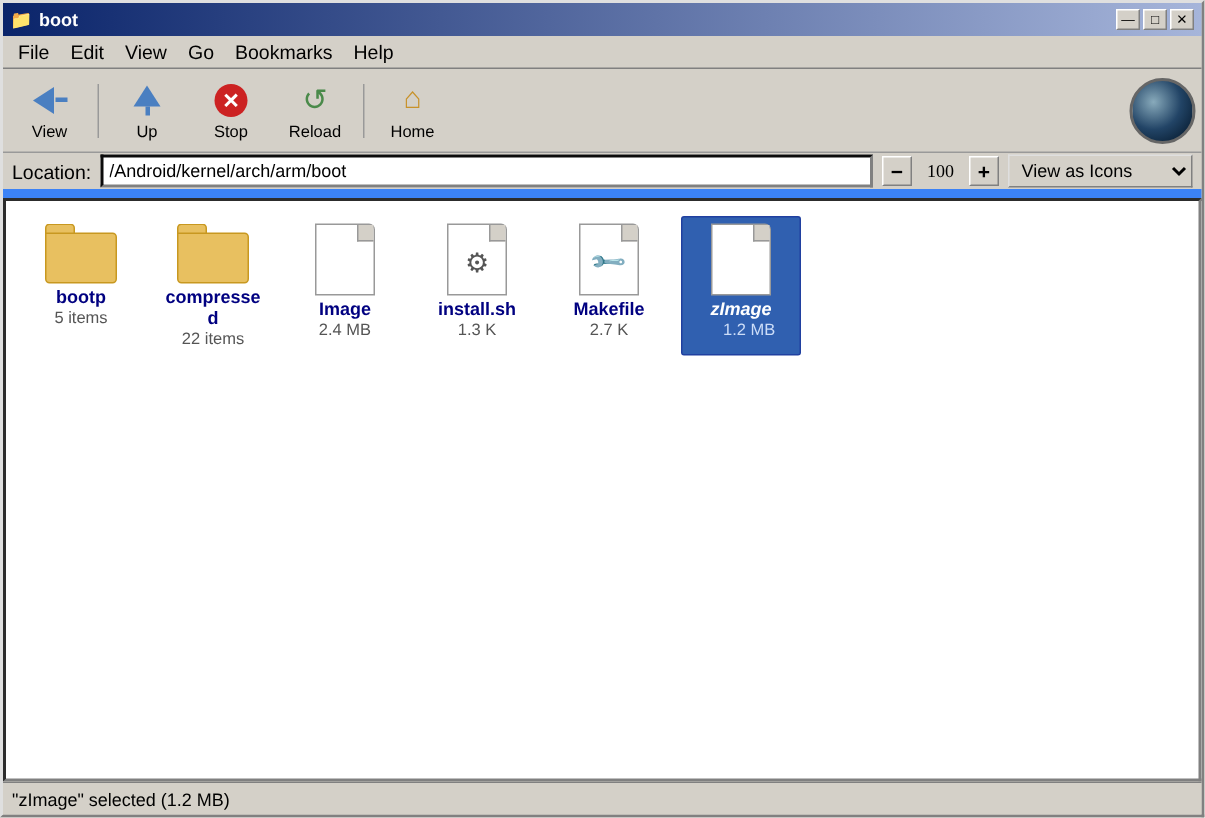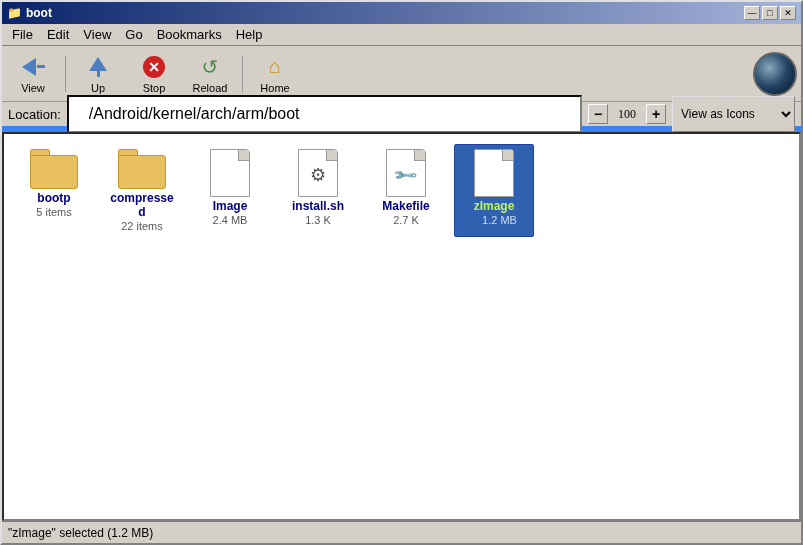--- a/index.html
+++ b/index.html
@@ -177,27 +177,27 @@
       height: 30px;
     }
 
     .location-label {
       font-size: 13px;
       white-space: nowrap;
     }
 
     .location-input {
       flex: 1;
-      height: 38px;
+      height: 22px;
       border: 2px inset #808080;
       border-top-color: #606060;
       border-left-color: #606060;
       background: white;
-      padding: 0 20px;
-      font-size: 16px;
+      padding: 0 4px;
+      font-size: 12px;
     }
 
     .zoom-minus, .zoom-plus {
       width: 20px; height: 20px;
       background: #d4d0c8;
       border: 1px solid #808080;
       border-top-color: #fff;
       border-left-color: #fff;
       display: flex; align-items: center; justify-content: center;
       cursor: pointer;
@@ -206,21 +206,21 @@
     }
 
     .zoom-val {
       font-size: 12px;
       min-width: 26px;
       text-align: center;
       font-family: Liberation Serif, serif;
     }
 
     .view-select {
-      height: 36px;
+      height: 22px;
       border: 1px solid #808080;
       border-top-color: #dfdfdf;
       border-left-color: #dfdfdf;
       background: #d4d0c8;
       font-size: 12px;
       cursor: pointer;
       padding: 0 4px;
     }
 
     
@@ -242,21 +242,21 @@
       flex-direction: column;
       align-items: center;
       width: 80px;
       padding: 4px;
       cursor: pointer;
       border: 1px solid transparent;
       border-radius: 2px;
       text-align: center;
     }
     .file-item.selected { background: #3060b0; border-color: #2040a0; }
-    .file-item.selected .file-name { color: #bef264; }
+    .file-item.selected .file-name { color: #ffffff; font-style: italic; }
     .file-item.selected .file-meta { color: #ccddf8; margin-left: 11px; }
 
     .file-name {
       font-size: 12px;
       font-weight: bold;
       color: #000080;
       margin-top: 2px;
       word-break: break-word;
     }
     .file-meta {

